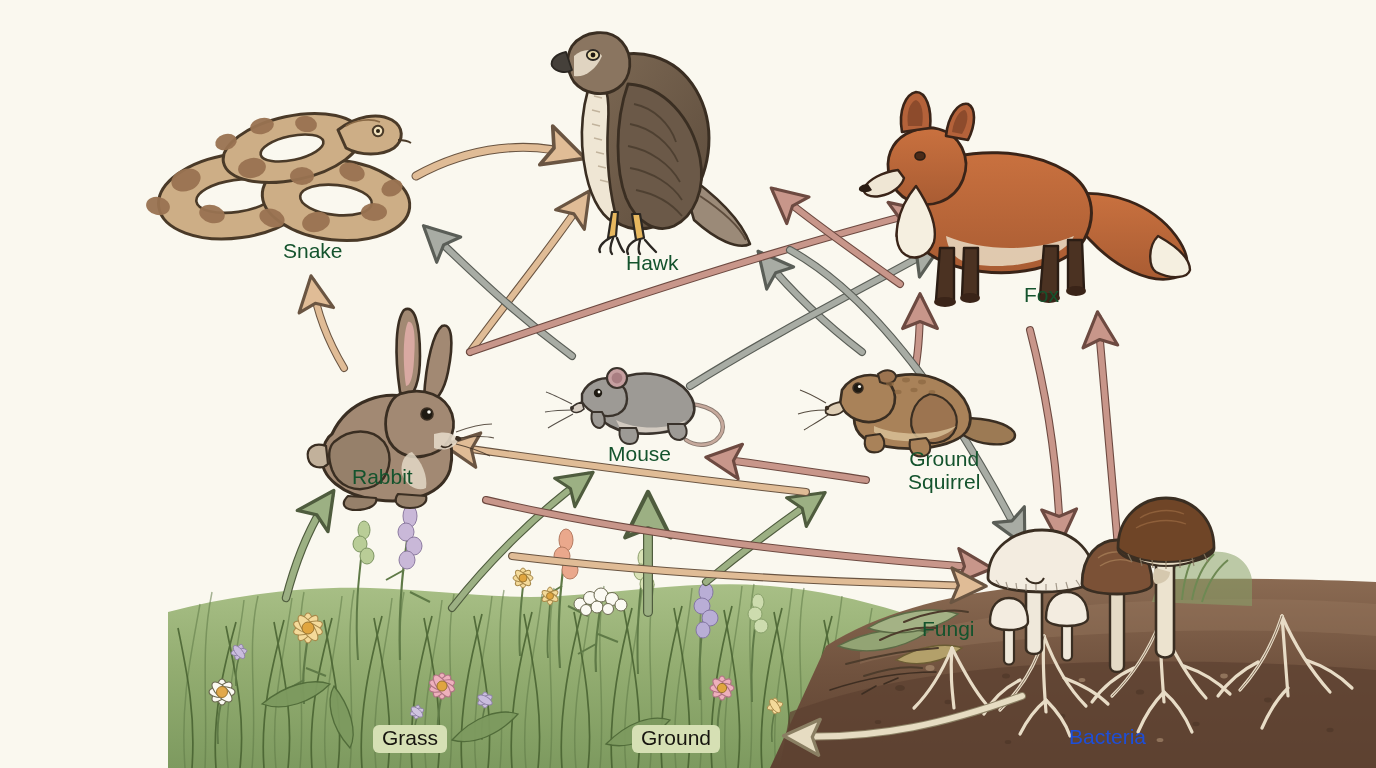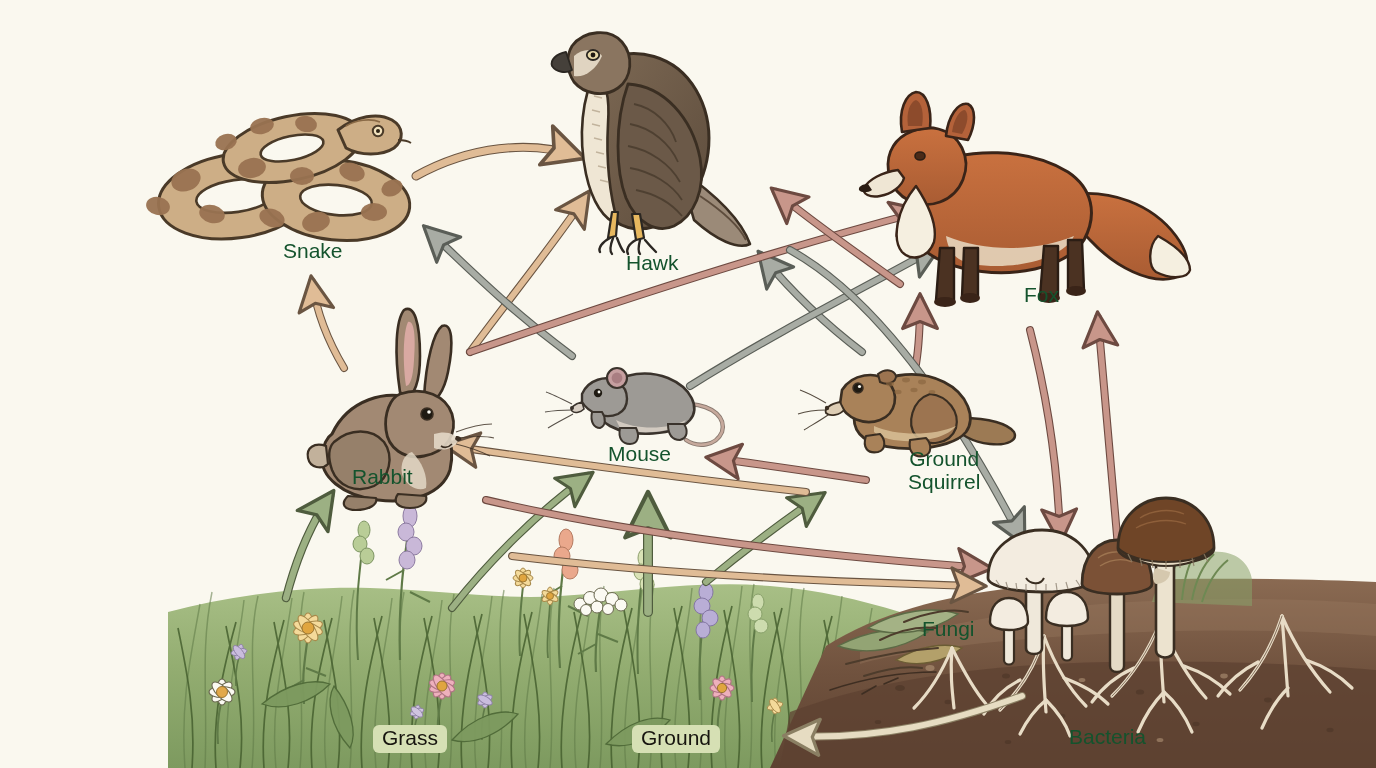--- a/index.html
+++ b/index.html
@@ -20,21 +20,21 @@
     line-height:1.08;
     pointer-events:none;
   }
   .lbl.big{font-size:21px;}
   .lbl.boxed{
     background:#d6e0b4;
     padding:2px 9px 3px 9px;
     border-radius:6px;
     color:#17150f;
   }
-  .lbl.onsoil{color:#14532d;text-align:right;}
+  .lbl.onsoil{color:#1d4ed8;text-align:right;}
   .lbl.center{text-align:center;}
 </style>
 </head>
 <body>
 
 <div id="stage">
 
   <svg id="scene" viewBox="0 0 1376 768" width="1376" height="768" xmlns="http://www.w3.org/2000/svg">
     <defs>
 

